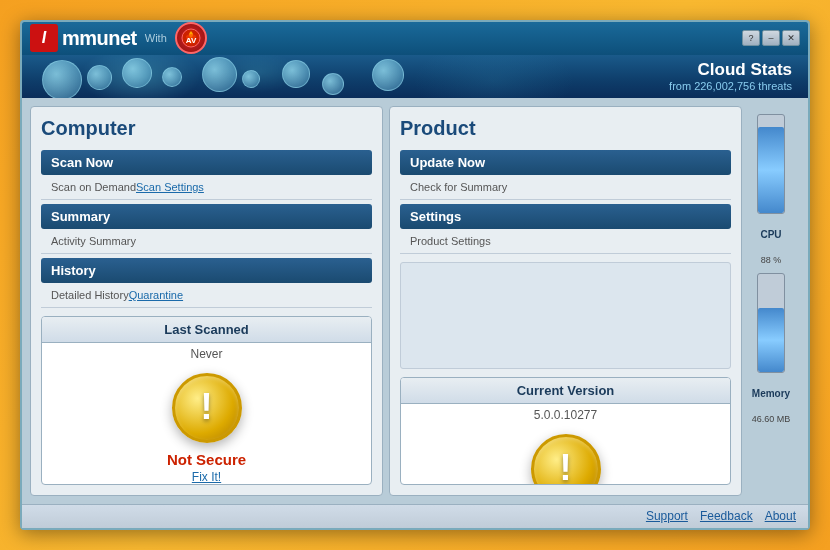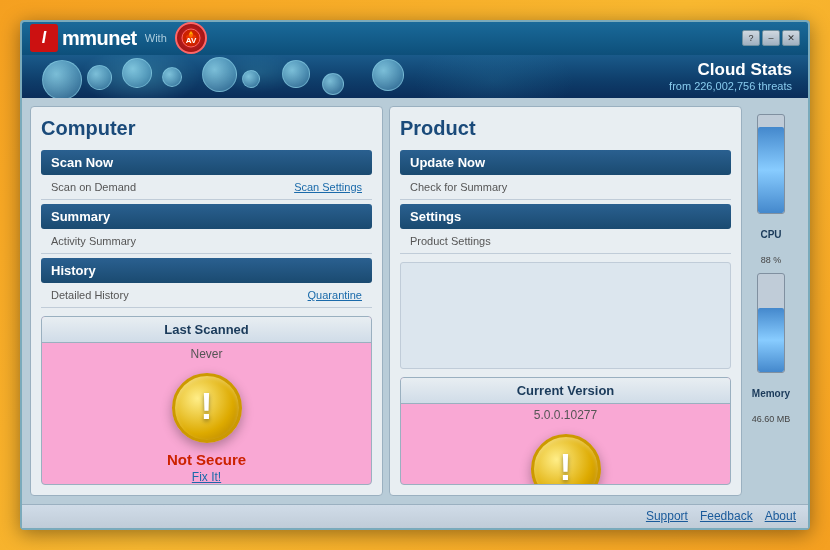--- a/index.html
+++ b/index.html
@@ -157,21 +157,20 @@
       background: linear-gradient(to bottom, #2a6090, #1a4a70);
       color: white;
       padding: 5px 10px;
       border-radius: 3px;
       font-size: 13px;
       font-weight: bold;
       cursor: pointer;
     }
     .menu-item-sub {
       display: flex;
-      justify-content: space-between;
       align-items: center;
       padding: 2px 10px 6px 10px;
       font-size: 11px;
       color: #555;
       border-bottom: 1px solid #c0ccd8;
     }
     .menu-item-link {
       color: #1a6aaa;
       text-decoration: underline;
       cursor: pointer;
@@ -179,21 +178,21 @@
     
     .info-section {
       margin-top: 4px;
       border: 1px solid #9ab0c0;
       border-radius: 4px;
       overflow: hidden;
       flex: 1;
       display: flex;
       flex-direction: column;
       align-items: center;
-      background: #f9a8d4;
+      background: #ffffff;
     }
     .info-header {
       width: 100%;
       background: linear-gradient(to bottom, #e8eef2, #d0dce8);
       text-align: center;
       padding: 5px;
       font-weight: bold;
       font-size: 13px;
       color: #1a3a5a;
       border-bottom: 1px solid #9ab0c0;

